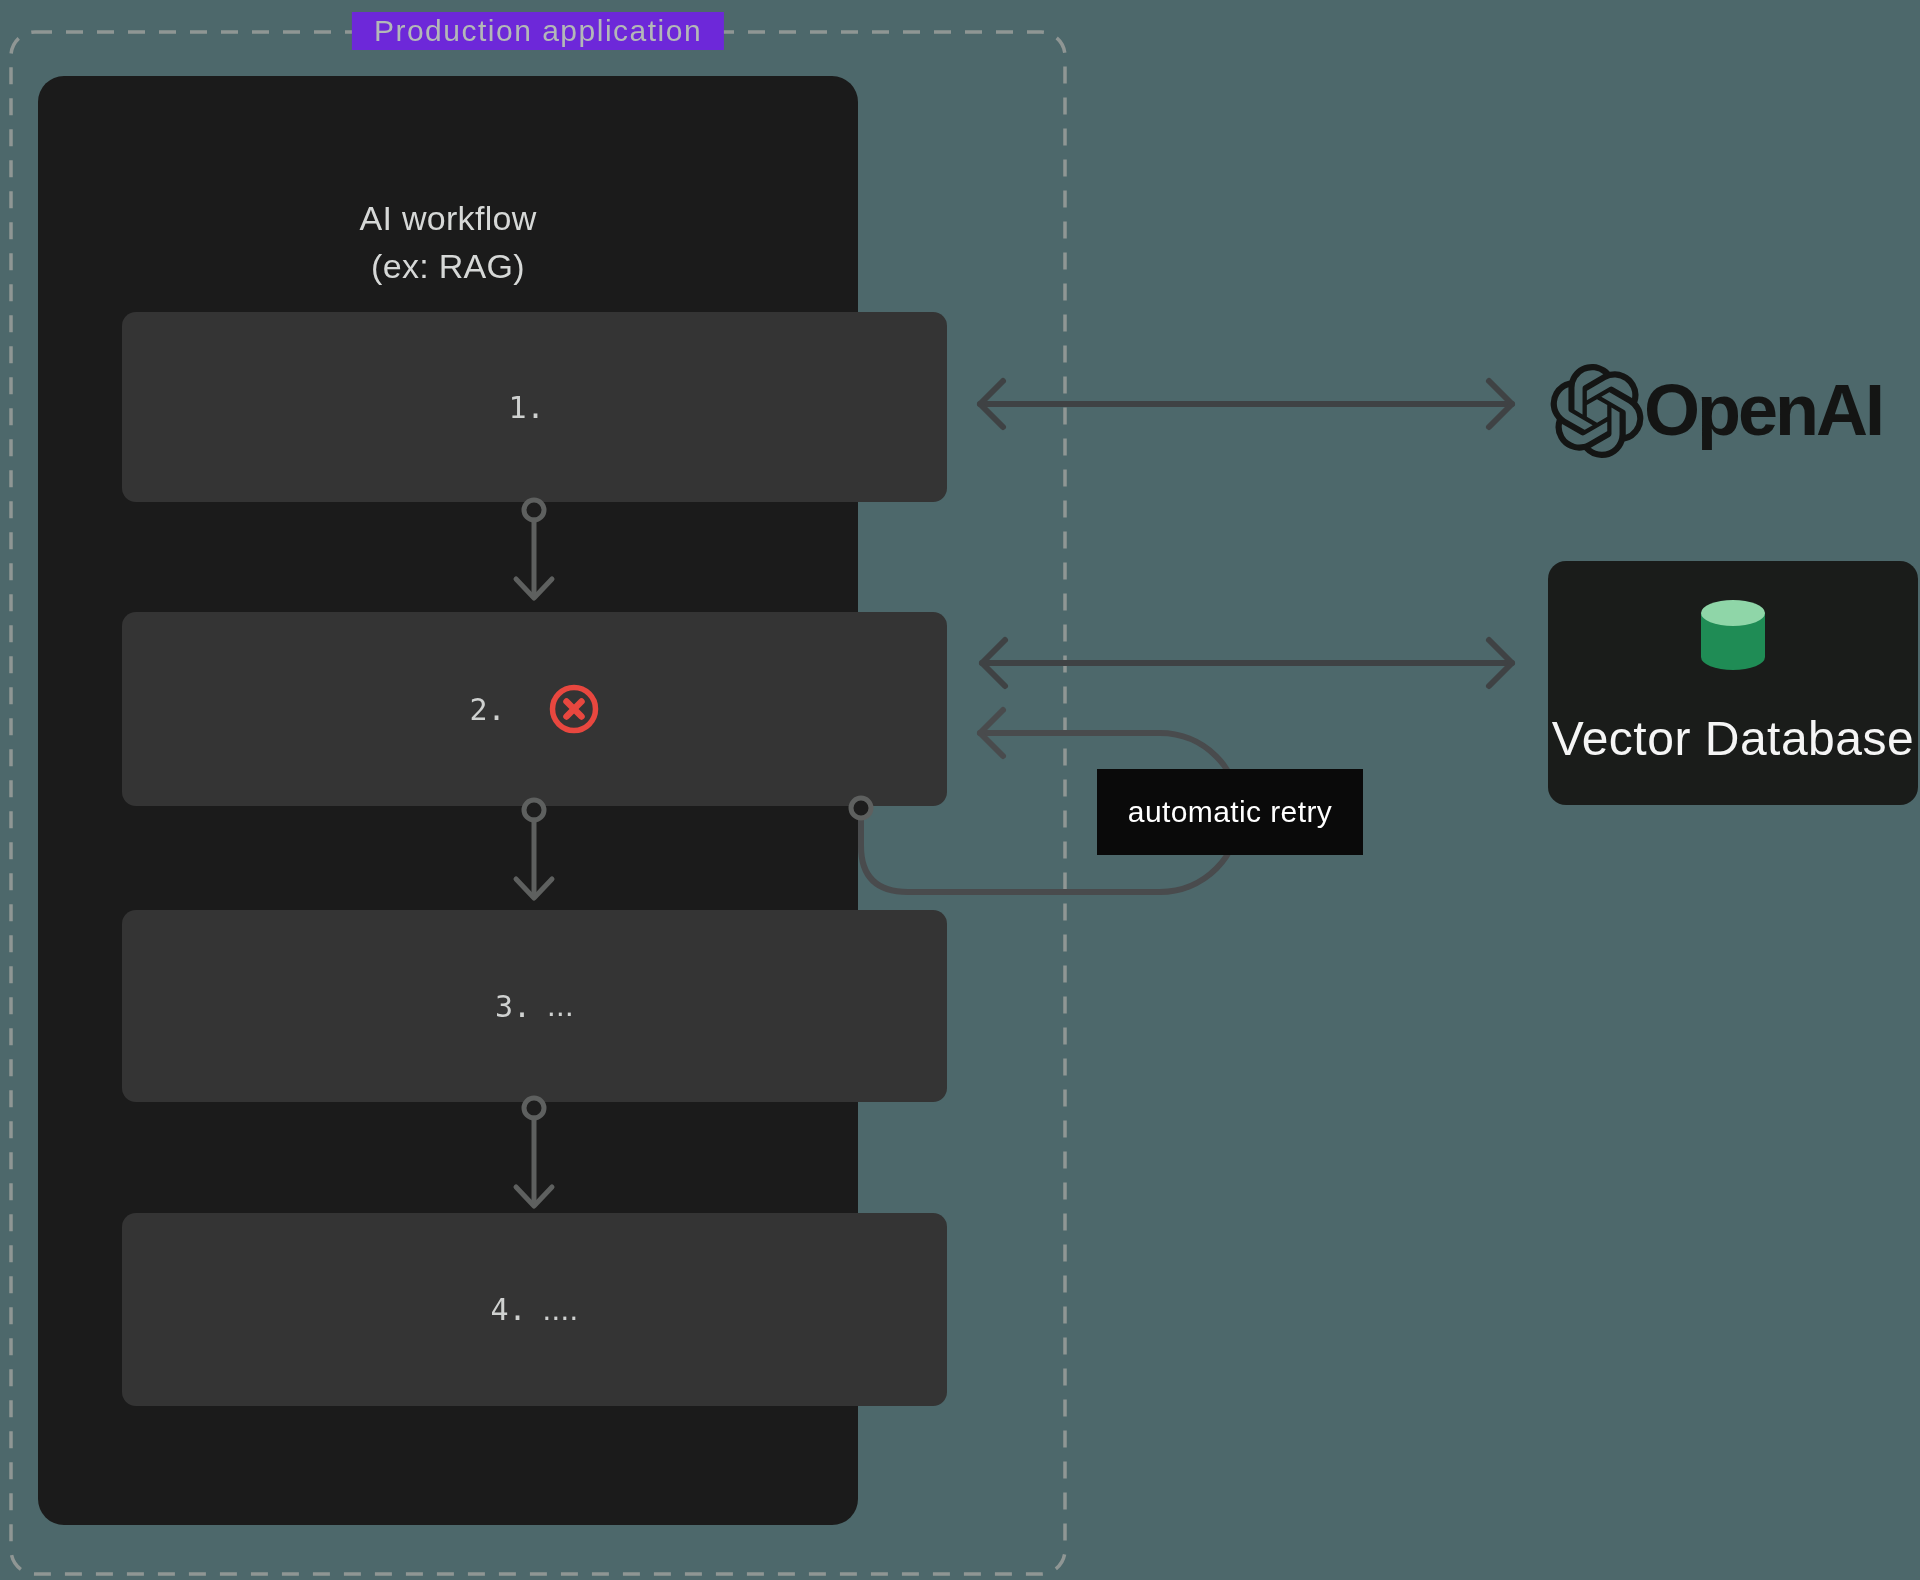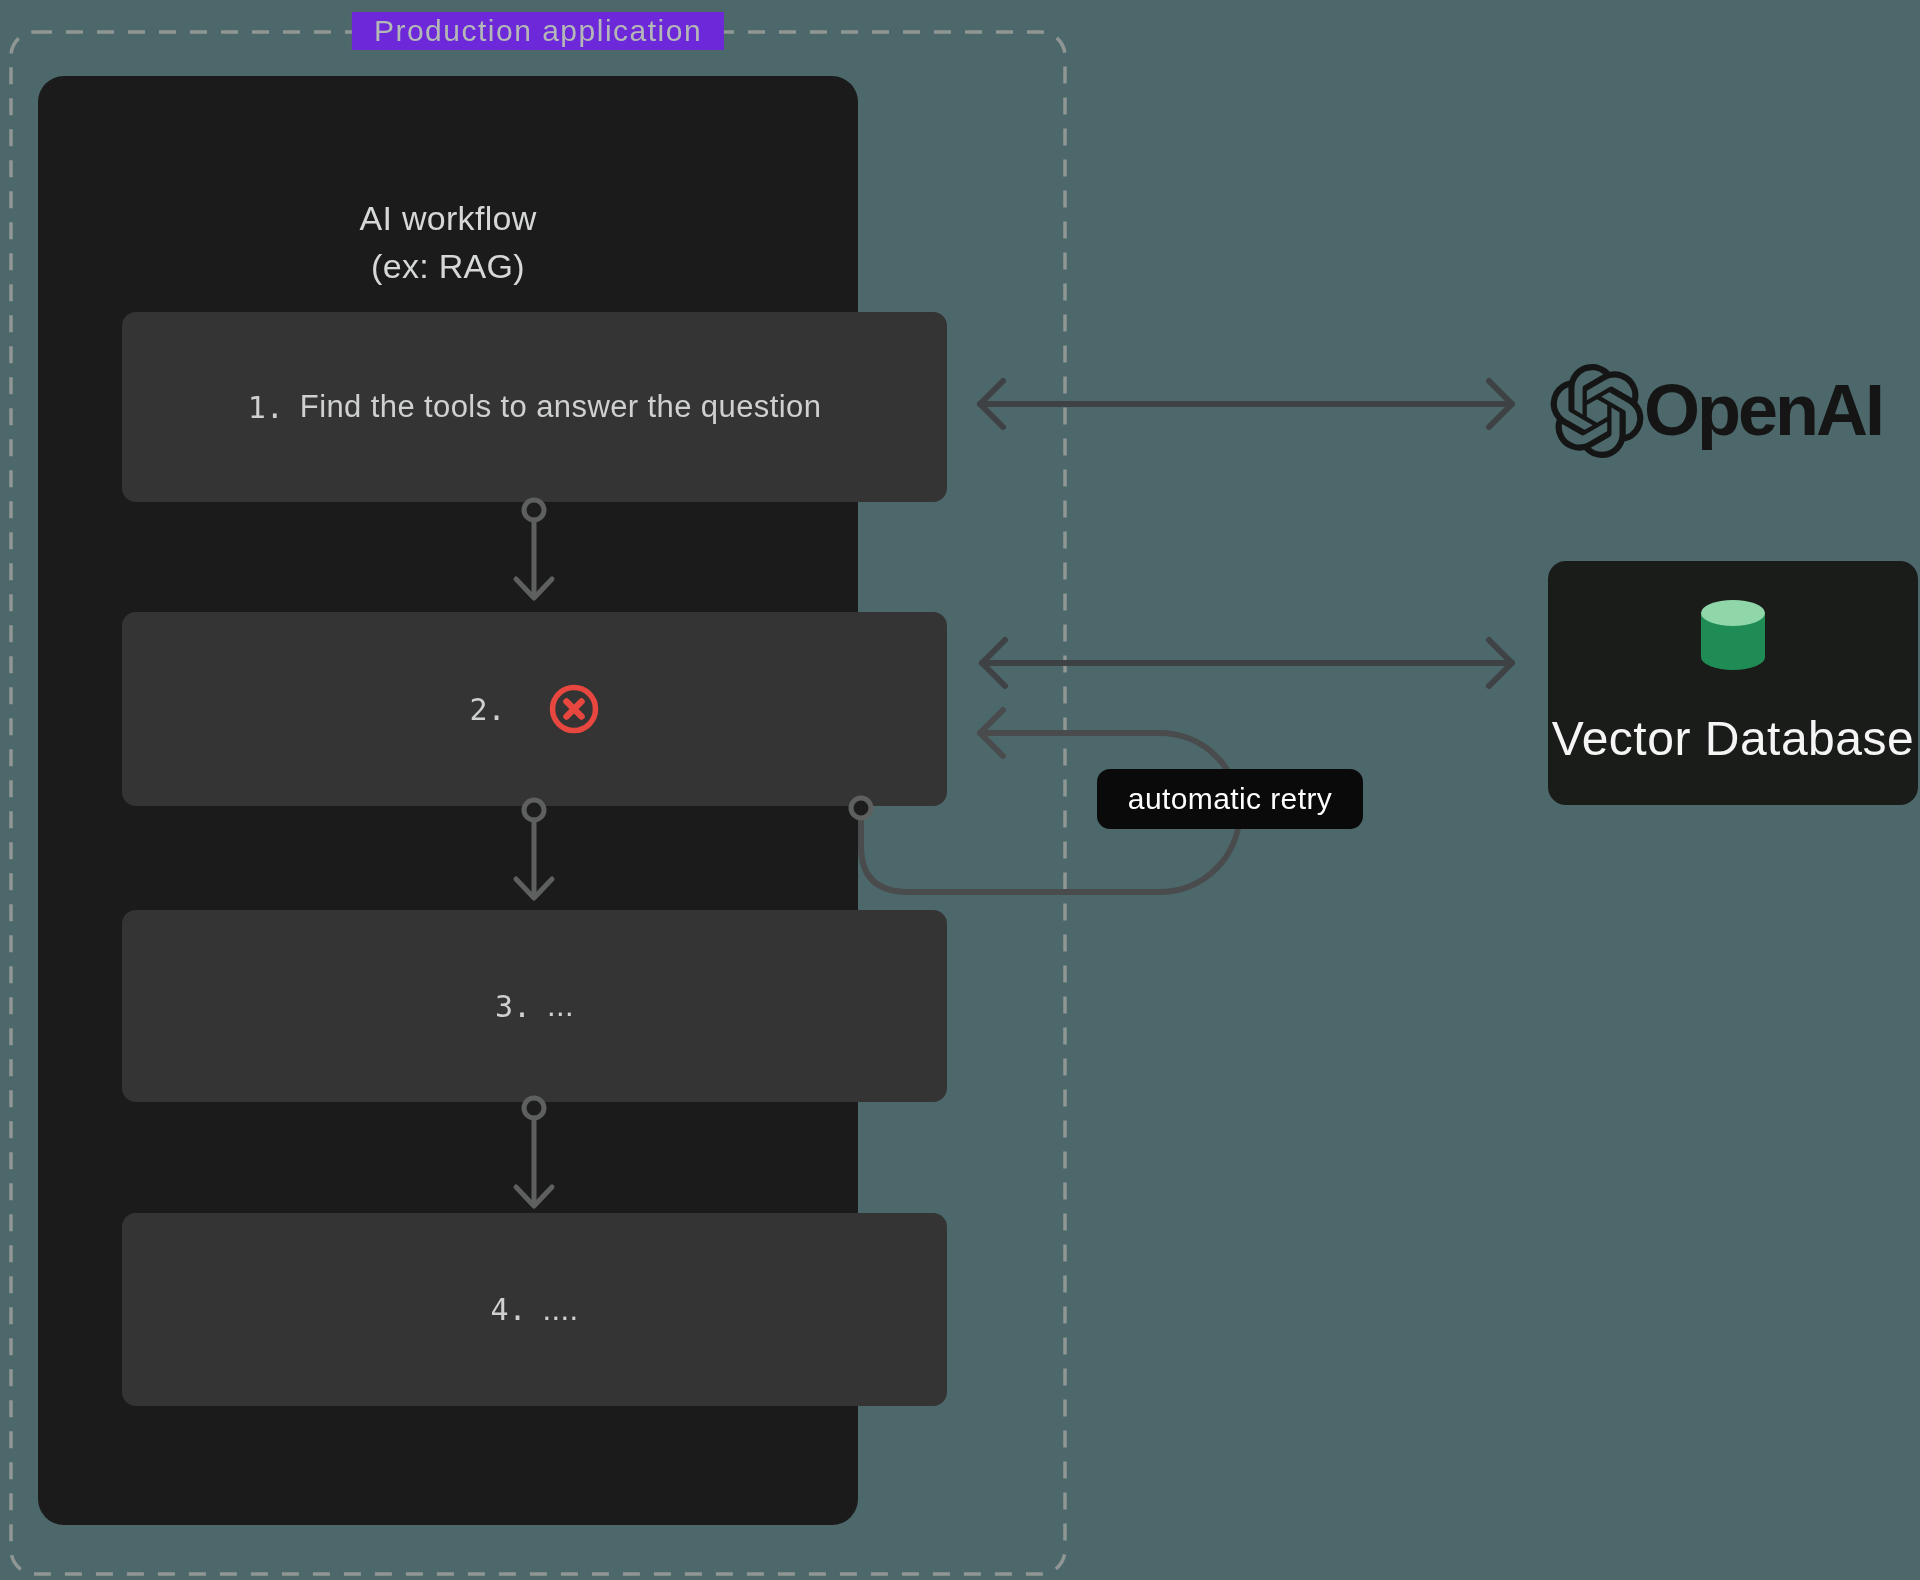--- a/index.html
+++ b/index.html
@@ -40,23 +40,23 @@
   .err-icon{margin-left:26px;flex:0 0 auto;display:block;}
 
   
   .s1{top:236px;height:190px;}
   .s2{top:536px;height:194px;}
   .s3{top:834px;height:192px;}
   .s4{top:1137px;height:193px;}
 
   
   .retry-tag{
-    position:absolute;left:1097px;top:769px;width:266px;height:60px;z-index:5;
+    position:absolute;left:1097px;top:769px;width:266px;height:86px;z-index:5;
     background:#0a0a0a;color:#ffffff;font-size:30px;letter-spacing:0.4px;
-    display:flex;align-items:center;justify-content:center;border-radius:13px;
+    display:flex;align-items:center;justify-content:center;
   }
 
   
   .openai{
     position:absolute;left:1550px;top:362px;height:96px;z-index:2;
     display:flex;align-items:flex-end;
   }
   .openai-word{
     color:#141514;font-size:72px;font-weight:bold;letter-spacing:-3px;
     line-height:96px;white-space:nowrap;
@@ -77,21 +77,20 @@
 <div class="canvas">
 
   <div class="workflow">
     <div class="wf-title">
       <div>AI workflow</div>
       <div>(ex: RAG)</div>
     </div>
 
     <div class="step s1">
       <span class="step-num">1.</span>
-      <span class="step-text">Find the tools to answer the question</span>
     </div>
 
     <div class="step s2">
       <span class="step-num">2.</span>
       <svg class="err-icon" width="52" height="52" viewBox="0 0 52 52">
         <circle cx="26" cy="26" r="21.5" fill="none" stroke="#e8473f" stroke-width="5.5"></circle>
         <line x1="18.5" y1="18.5" x2="33.5" y2="33.5" stroke="#e8473f" stroke-width="6.5" stroke-linecap="round"></line>
         <line x1="33.5" y1="18.5" x2="18.5" y2="33.5" stroke="#e8473f" stroke-width="6.5" stroke-linecap="round"></line>
       </svg>
     </div>

